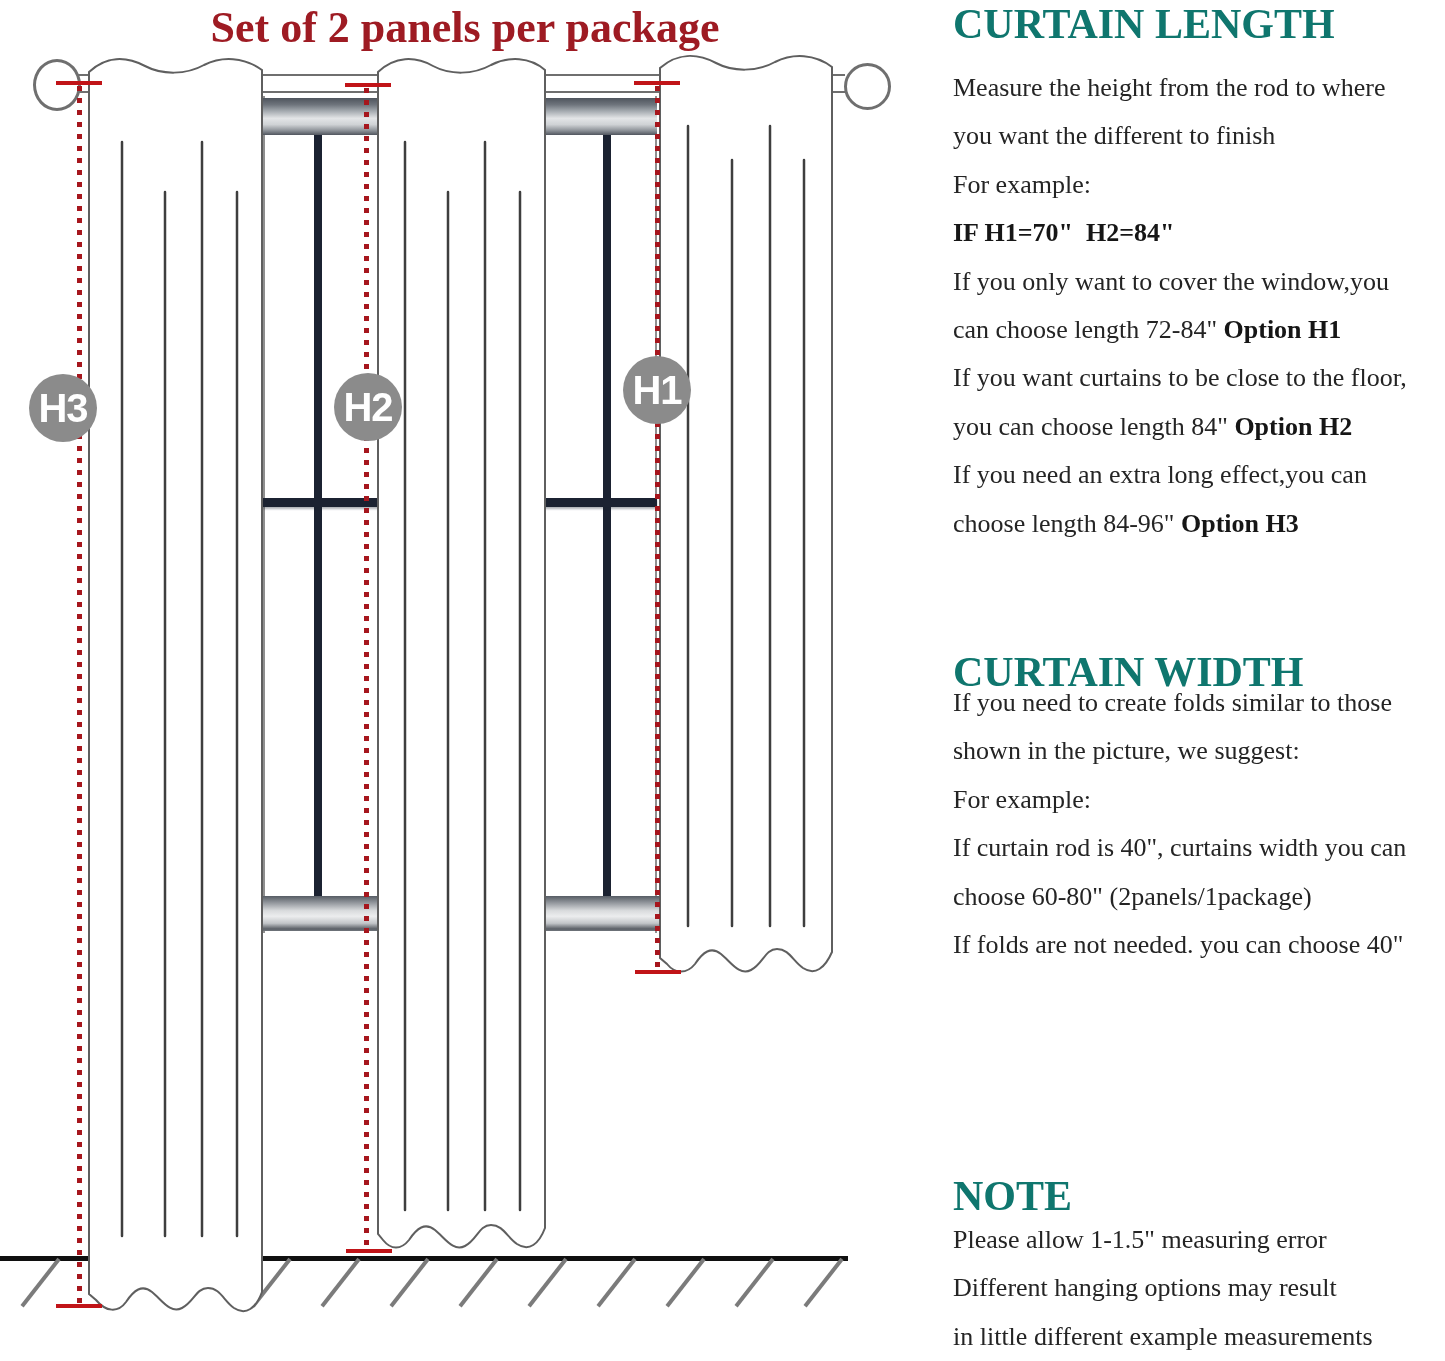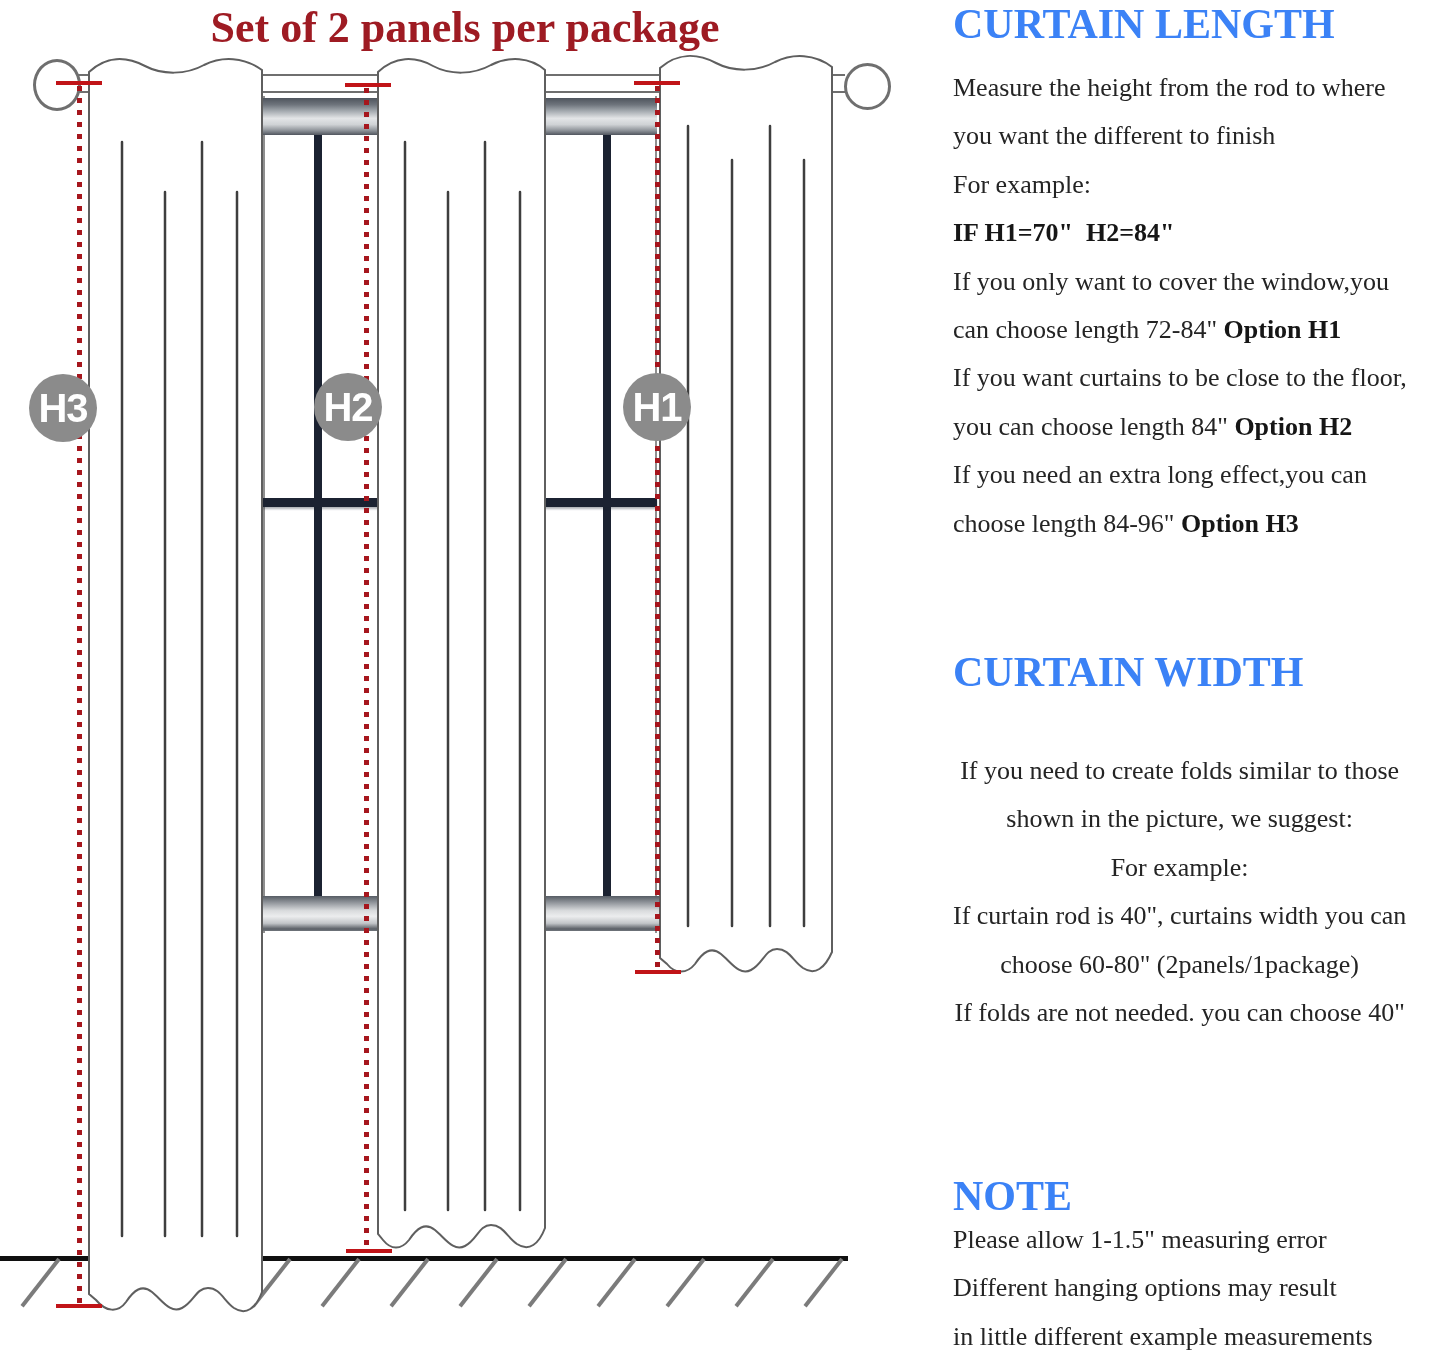--- a/index.html
+++ b/index.html
@@ -46,29 +46,29 @@
   .tick.h1t{left:634px;top:81px;width:46px;}
   .tick.h3b{left:56px;top:1304px;width:46px;}
   .tick.h2b{left:346px;top:1249px;width:46px;}
   .tick.h1b{left:635px;top:970px;width:46px;}
 
   .badge{width:68px;height:68px;border-radius:50%;background:#8b8b8b;color:#fff;
          display:flex;align-items:center;justify-content:center;
          font-family:"Liberation Sans",sans-serif;font-weight:700;font-size:40px;
          letter-spacing:-1px;z-index:50;}
   .badge.b3{left:29px;top:374px;}
-  .badge.b2{left:314px;top:373px;}
-  .badge.b1{left:623px;top:373px;}
+  .badge.b2{left:334px;top:373px;}
+  .badge.b1{left:623px;top:356px;}
 
   
   .col{left:953px;top:0;width:492px;height:1361px;}
-  .heading{position:absolute;left:0;font-weight:700;font-size:42px;color:#3b82f6;white-space:pre;}
+  .heading{position:absolute;left:0;font-weight:700;font-size:42px;color:#0f766e;white-space:pre;}
   .h-length{top:0px;} .h-width{top:648px;} .h-note{top:1172px;}
   .lines{position:absolute;left:0;}
-  .l-length{top:64px;} .l-width{top:747px;text-align:center;} .l-note{top:1216px;}
+  .l-length{top:64px;} .l-width{top:679px;} .l-note{top:1216px;}
   .tline{height:48.4px;line-height:48.4px;font-size:26px;white-space:pre;color:#242424;}
   .tline b{font-weight:700;color:#161616;}
 </style>
 </head>
 <body>
 
 <div class="canvas">
 
   <div class="abs diagram">
 

